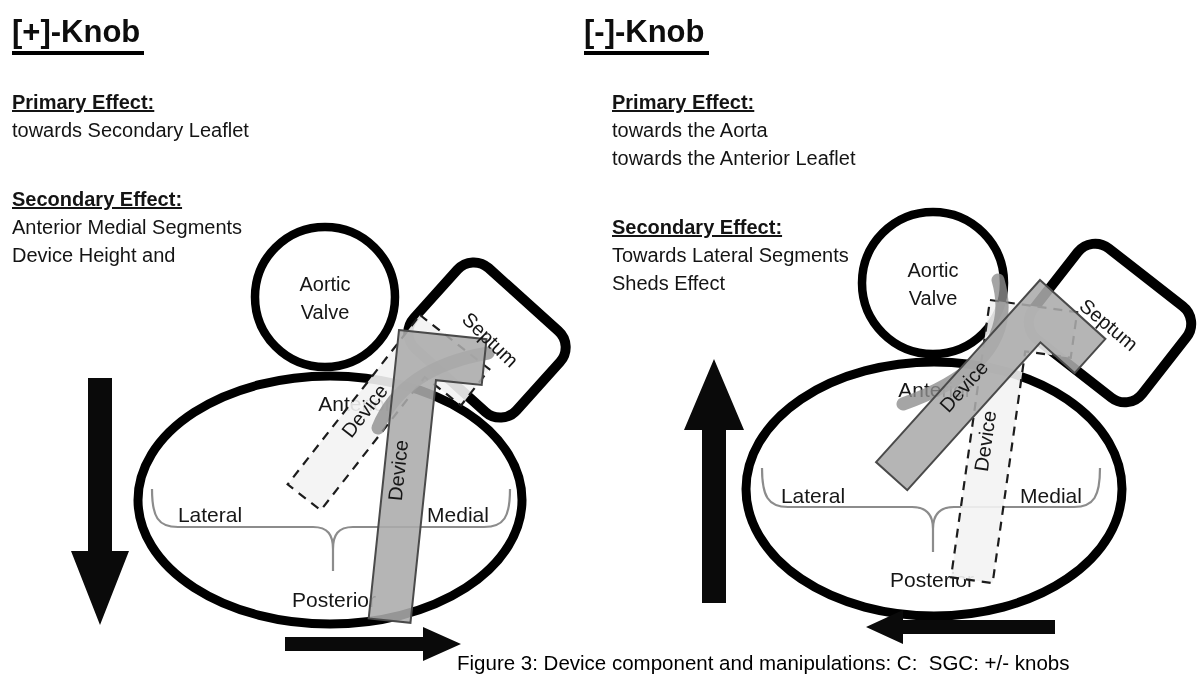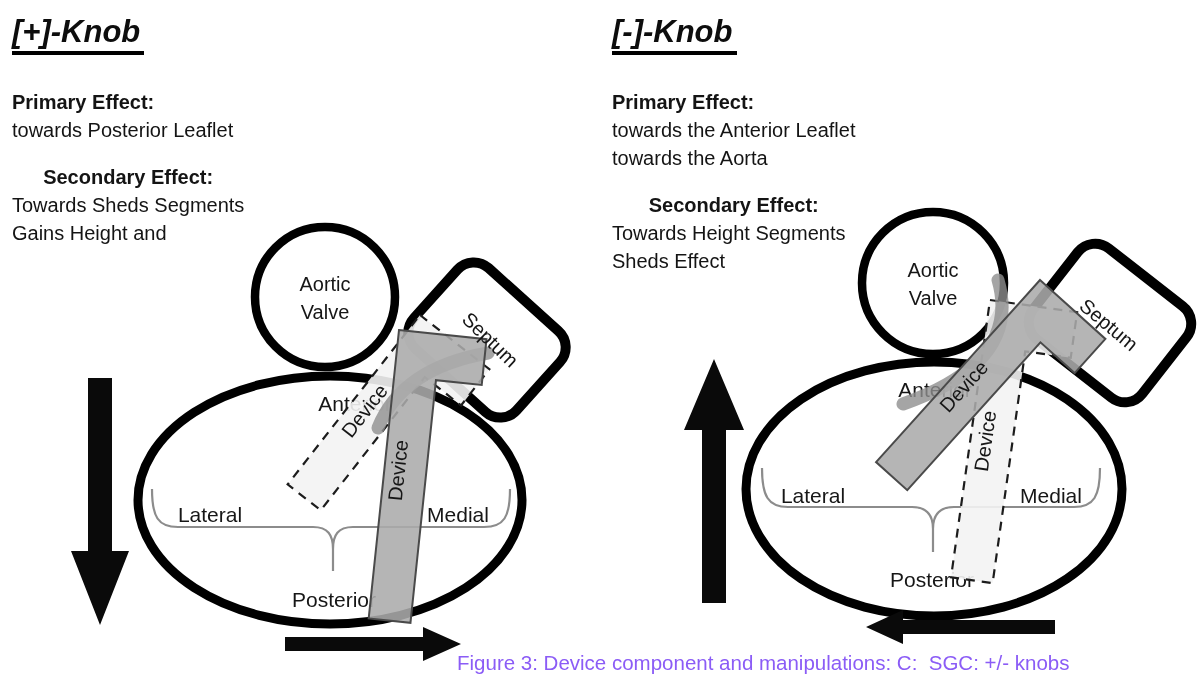--- a/index.html
+++ b/index.html
@@ -2,28 +2,28 @@
 <html><head>
 <meta charset="utf-8">
 <style>
   html,body{margin:0;padding:0;background:#fff;}
   .canvas{position:relative;width:1200px;height:681px;background:#ffffff;overflow:hidden;
           font-family:"Liberation Sans",sans-serif;color:#141414;}
   .diagram-svg{position:absolute;left:0;top:0;}
   .knob-heading{position:absolute;top:14px;margin:0;font-size:31px;font-weight:bold;
                 line-height:1.15;border-bottom:4px solid #000;padding:0 4px 1px 0;
                 display:inline-block;color:#0d0d0d;}
-  .heading-plus{left:12px;font-style:italic;}
-  .heading-minus{left:612px;font-style:italic;}
+  .heading-plus{left:12px;}
+  .heading-minus{left:584px;}
   .effects{position:absolute;top:88px;font-size:20px;line-height:28px;color:#141414;}
   .effects-plus{left:12px;}
   .effects-minus{left:612px;}
-  .bold{font-weight:bold;}
-  .gap{margin-top:19px;text-align:center;}
-  .caption{position:absolute;left:457px;top:651px;font-size:20.5px;color:#8b5cf6;white-space:pre;}
+  .bold{font-weight:bold;text-decoration:underline;}
+  .gap{margin-top:41px;}
+  .caption{position:absolute;left:457px;top:651px;font-size:20.5px;color:#000000;white-space:pre;}
   
   svg text{font-family:"Liberation Sans",sans-serif;fill:#161616;}
   .t20{font-size:20px;}
   .t21{font-size:21px;}
   .outline{fill:#ffffff;stroke:#000000;}
   .ellipse-o{stroke-width:9;}
   .circle-o{stroke-width:8.5;}
   .septum-o{stroke-width:10;}
   .brace{fill:none;stroke:#8c8c8c;stroke-width:2.2;}
   .device-solid{stroke:#4a4a4a;stroke-width:2;fill-opacity:.88;}
@@ -102,30 +102,30 @@
 
       <path class="arrow" d="M1055,620 L1055,634 L903,634 L903,644 L866,627 L903,610 L903,620 Z" fill="#0a0a0a"></path>
     </g>
   </svg>
 
   <h1 class="knob-heading heading-plus">[+]-Knob</h1>
   <h1 class="knob-heading heading-minus">[-]-Knob</h1>
 
   <div class="effects effects-plus">
     <div class="bold">Primary Effect:</div>
-    <div>towards Posterior Leaflet</div>
+    <div>towards Secondary Leaflet</div>
     <div class="bold gap">Secondary Effect:</div>
-    <div>Towards Sheds Segments</div>
-    <div>Gains Height and</div>
+    <div>Anterior Medial Segments</div>
+    <div>Device Height and</div>
   </div>
 
   <div class="effects effects-minus">
     <div class="bold">Primary Effect:</div>
+    <div>towards the Aorta</div>
     <div>towards the Anterior Leaflet</div>
-    <div>towards the Aorta</div>
     <div class="bold gap">Secondary Effect:</div>
-    <div>Towards Height Segments</div>
+    <div>Towards Lateral Segments</div>
     <div>Sheds Effect</div>
   </div>
 
   <div class="caption">Figure 3: Device component and manipulations: C:  SGC: +/- knobs</div>
 
 </div>
 
 </body></html>

